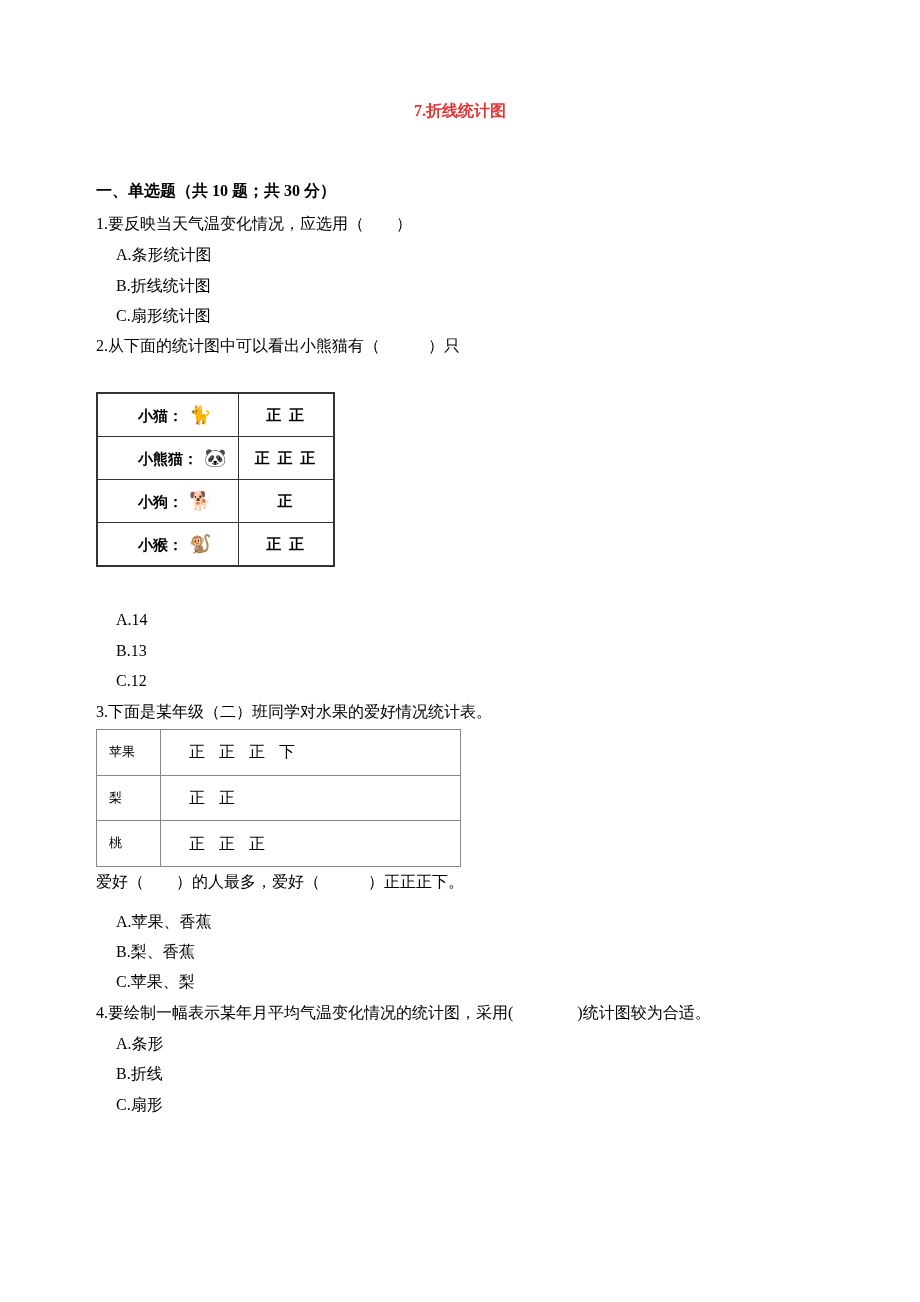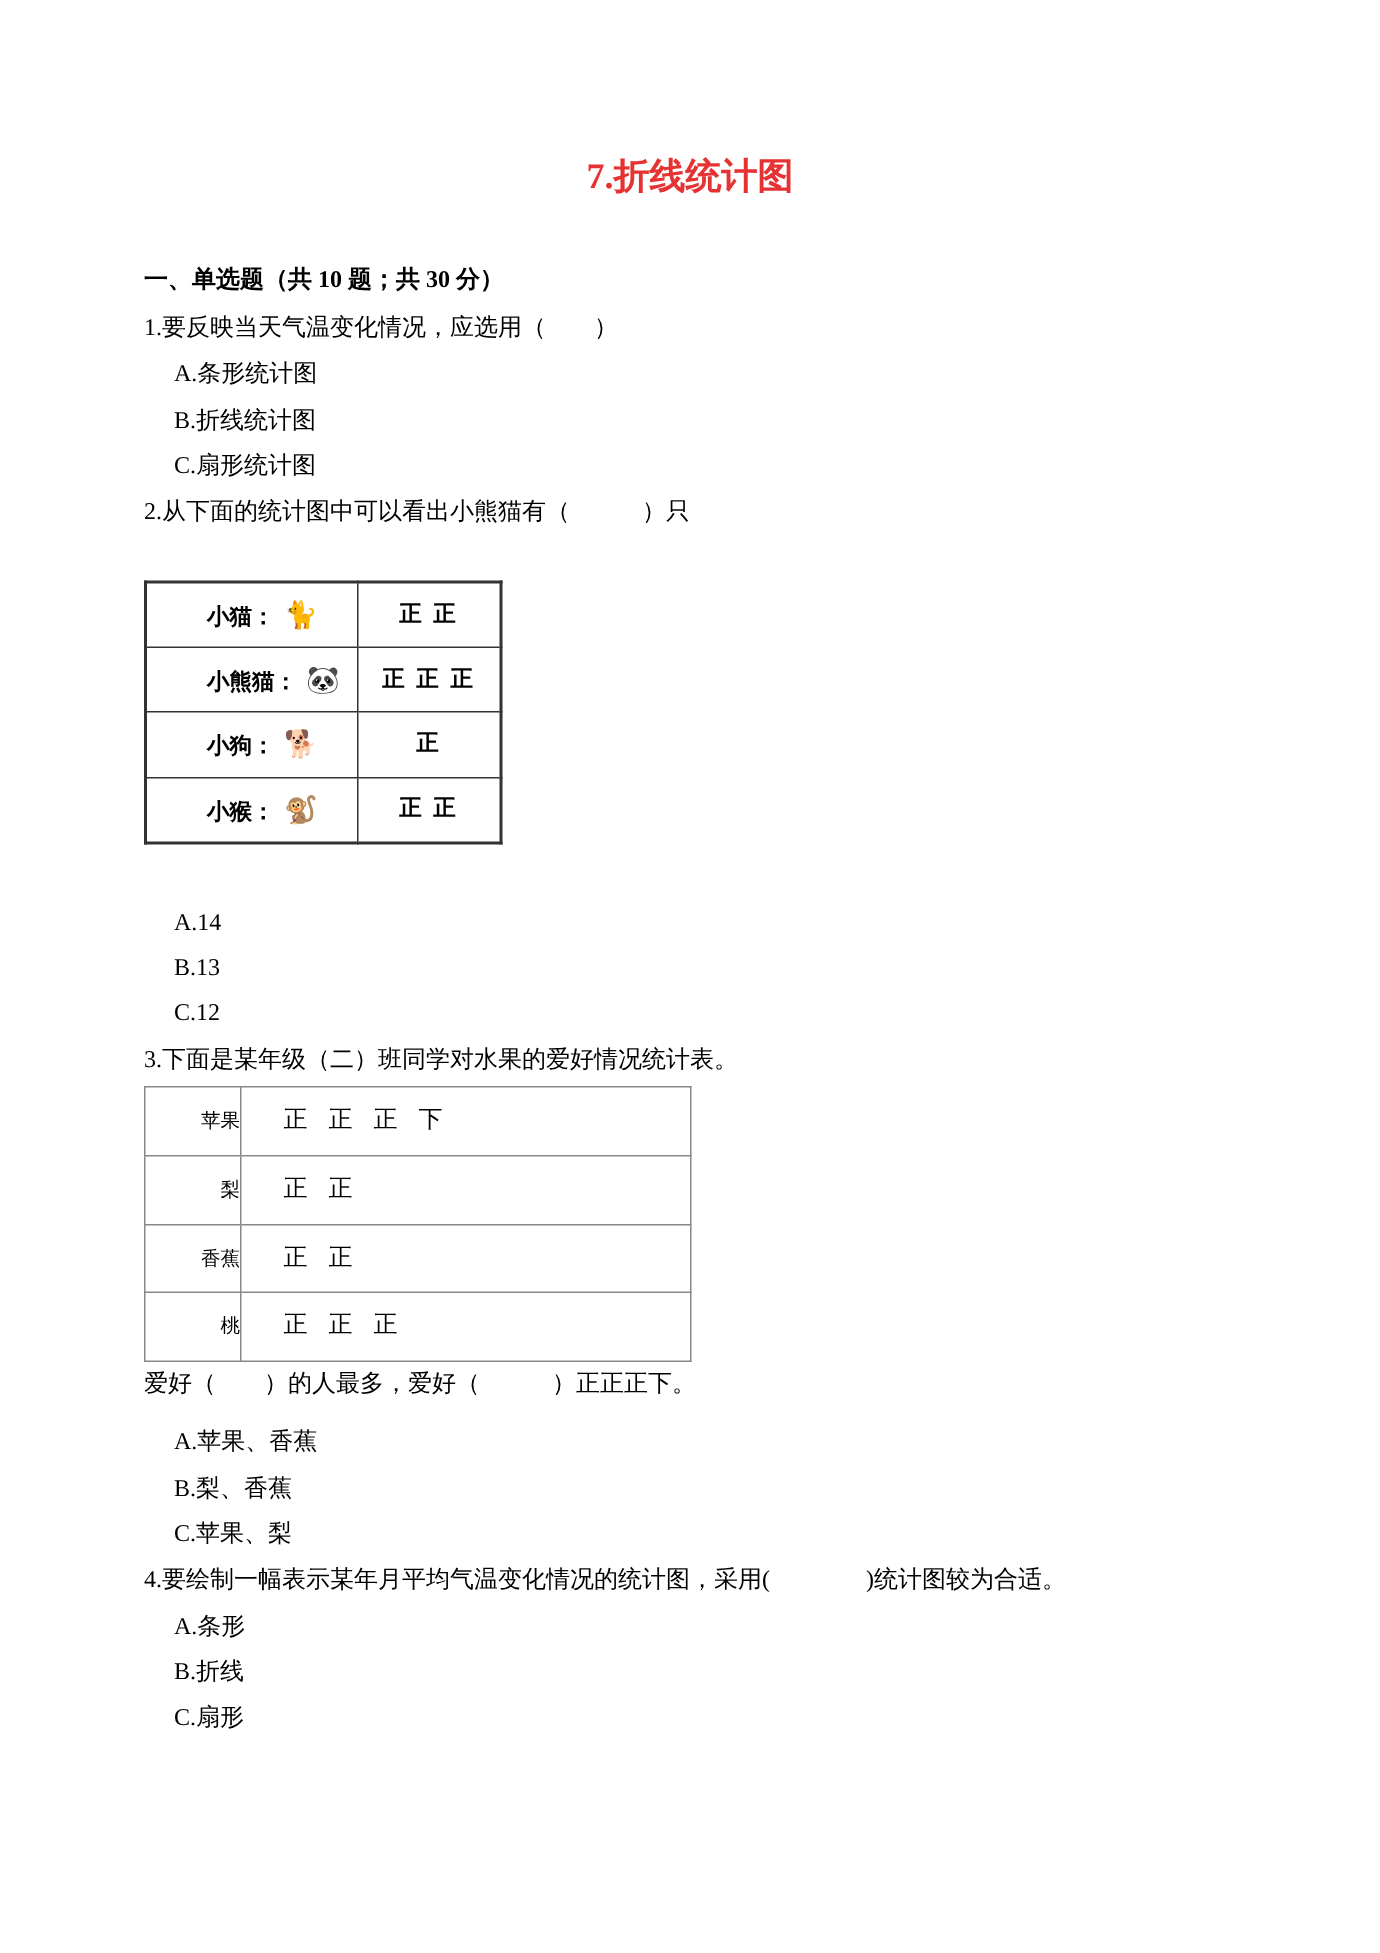--- a/index.html
+++ b/index.html
@@ -13,22 +13,22 @@
       width: 920px;
       padding: 96px 96px 50px 96px;
       line-height: 1.9;
       font-size: 16px;
       color: #000;
     }
     .title {
       text-align: center;
       color: #e53333;
       font-weight: bold;
-      font-size: 24px;
-      margin-bottom: 30px;
+      font-size: 16px;
+      margin-bottom: 50px;
     }
     .section-header {
       font-weight: bold;
       margin-bottom: 2px;
       font-family: Liberation Serif, serif;
     }
     .question {
       margin-bottom: 1px;
     }
     .option {
@@ -78,23 +78,23 @@
       border: 1px solid #888;
     }
     .tally-table2 td {
       border: 1px solid #888;
       font-family: "SimSun", "宋体", serif;
       font-size: 15px;
       vertical-align: middle;
     }
     .tally-table2 .label-cell {
       width: 64px;
-      text-align: right;
+      text-align: left;
       font-size: 13px;
-      padding: 10px 0;
+      padding: 10px 12px;
     }
     .tally-table2 .tally-cell {
       width: 300px;
       padding: 4px 28px;
       letter-spacing: 14px;
       font-size: 16px;
     }
     .gap {
       height: 8px;
     }
@@ -157,24 +157,20 @@
   <tbody>
       <tr>
     <td class="label-cell">苹果</td>
     <td class="tally-cell">正正正下</td>
   </tr>
   <tr>
     <td class="label-cell">梨</td>
     <td class="tally-cell">正正</td>
   </tr>
   <tr>
-    <td class="label-cell">香蕉</td>
-    <td class="tally-cell">正正</td>
-  </tr>
-  <tr>
     <td class="label-cell">桃</td>
     <td class="tally-cell">正正正</td>
   </tr>
 </tbody>
   </table>
 
 <div class="question">爱好（　　）的人最多，爱好（　　　）正正正下。</div>
 
 <div class="gap"></div>
 <div class="option">A.苹果、香蕉</div>

